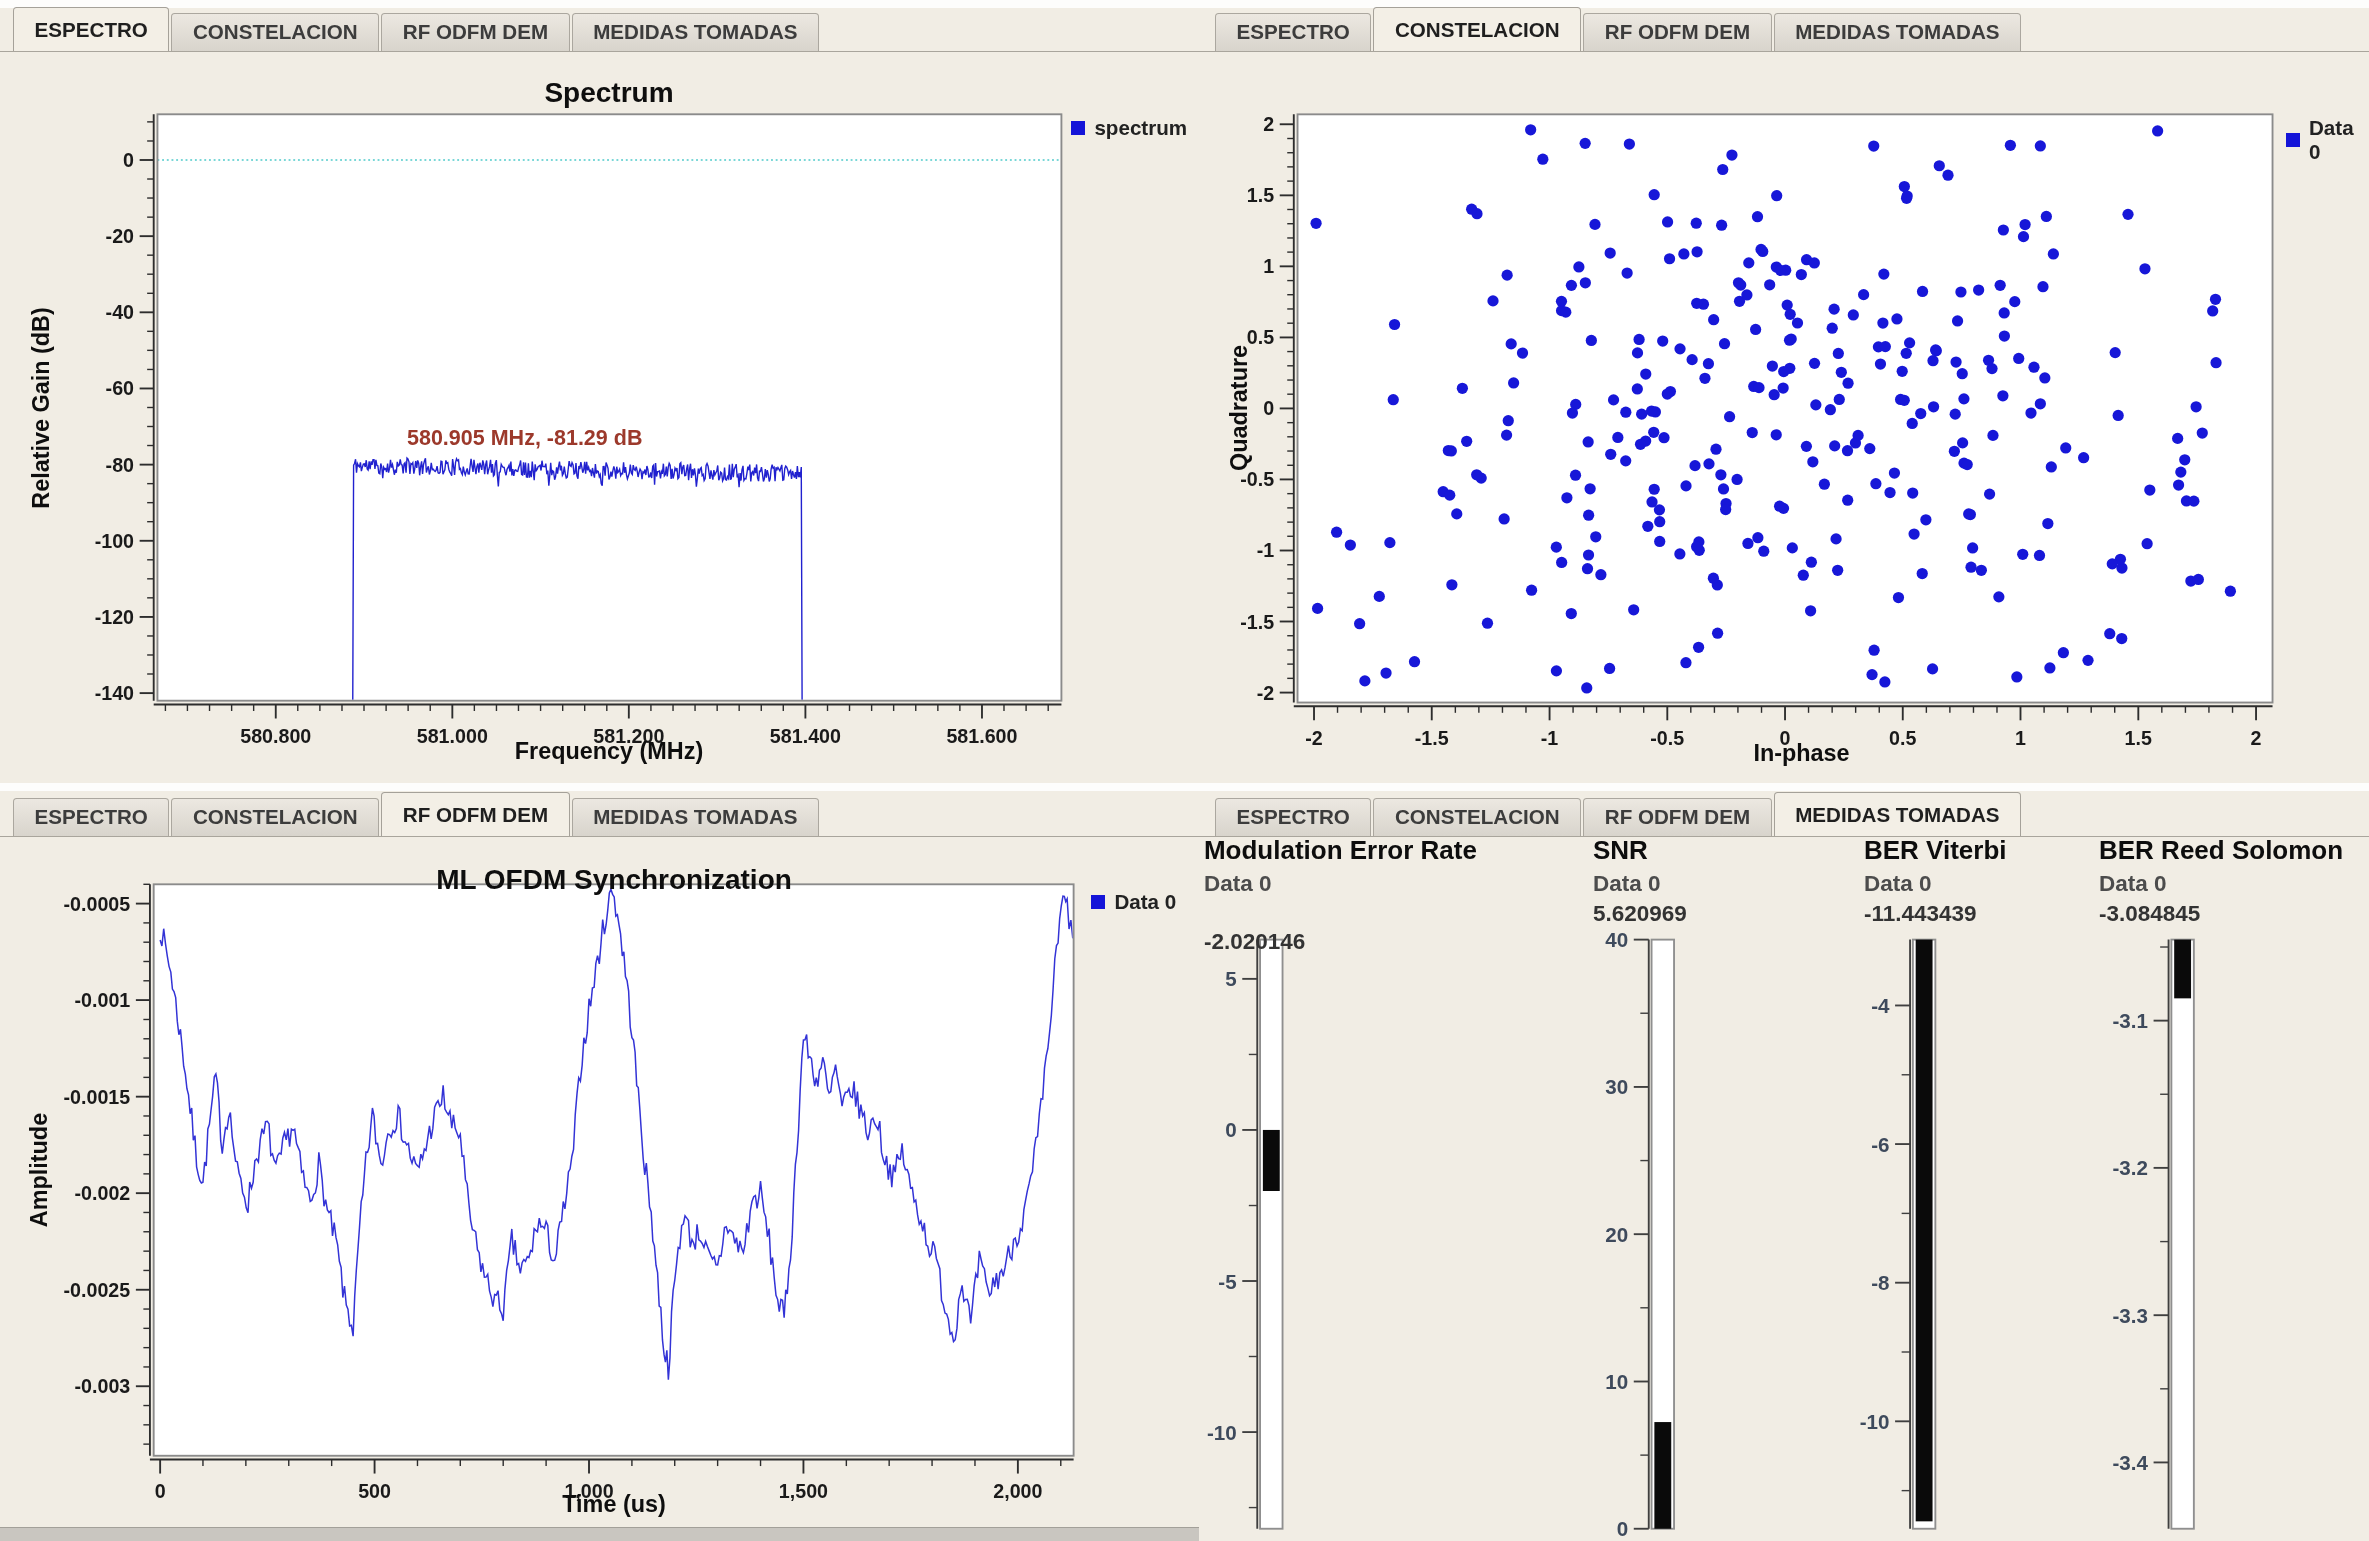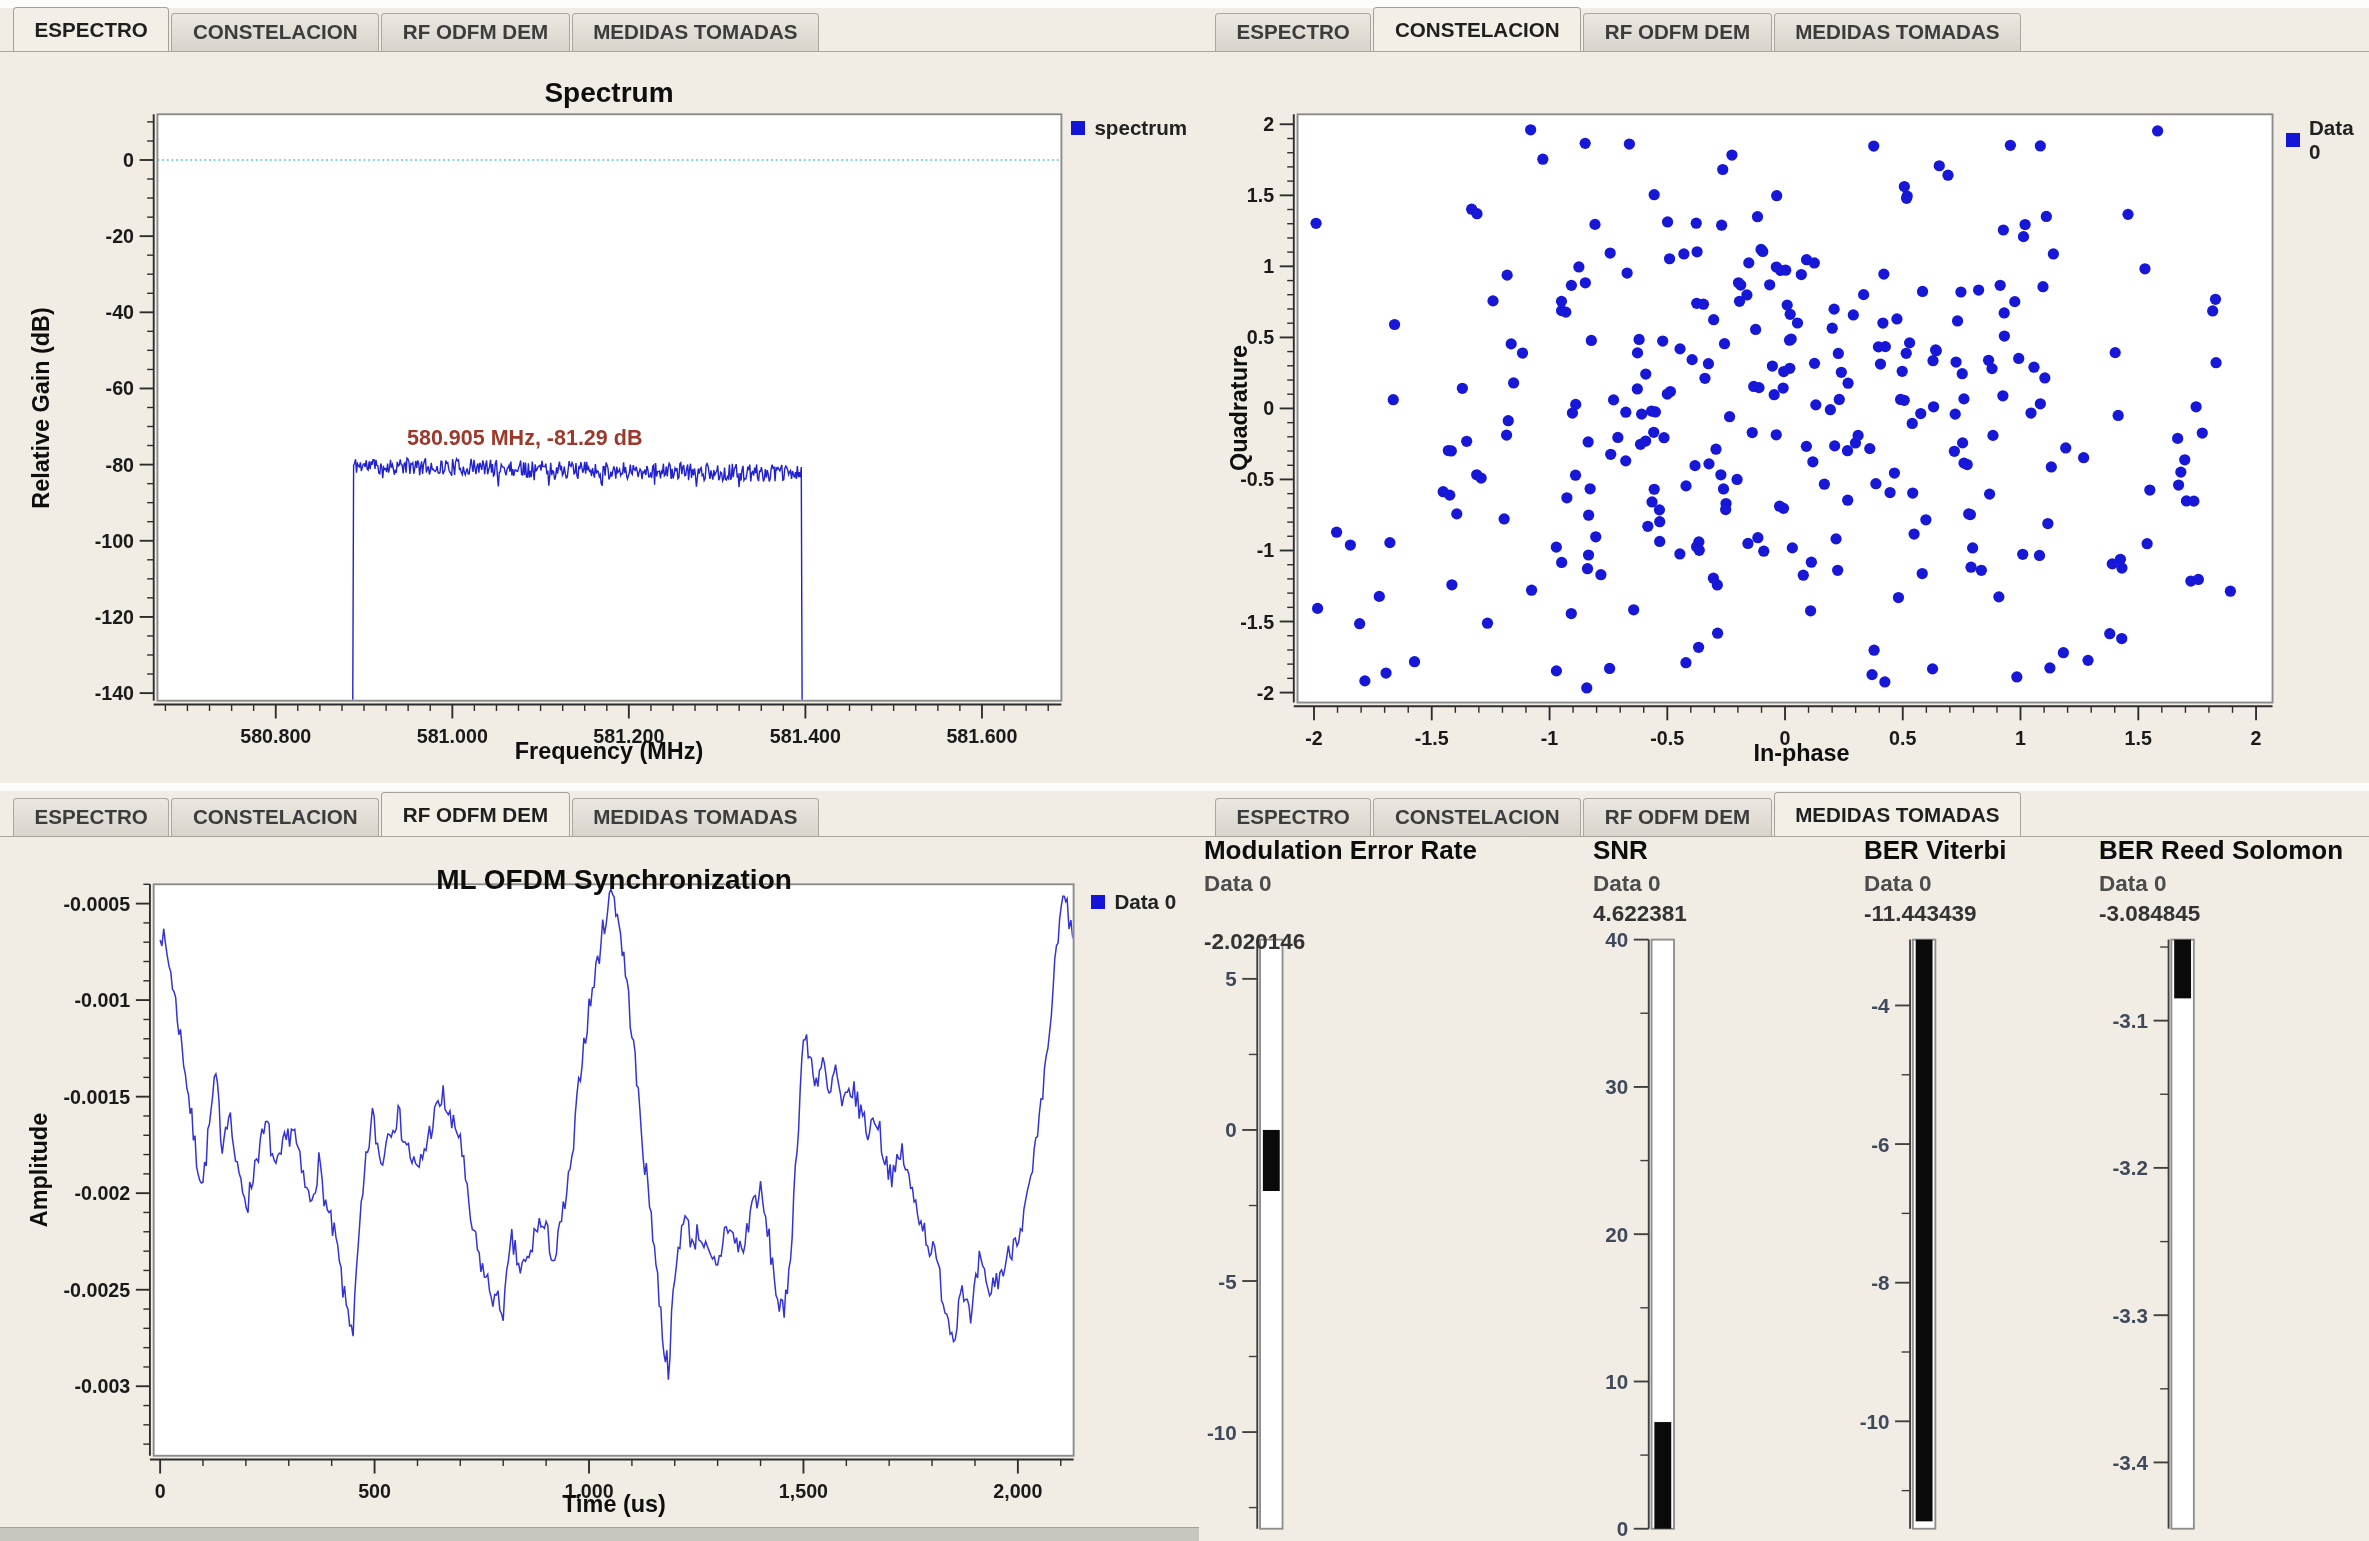--- a/index.html
+++ b/index.html
@@ -755,21 +755,21 @@
         <button class="tab">CONSTELACION</button>
         <button class="tab">RF ODFM DEM</button>
         <button class="tab active">MEDIDAS TOMADAS</button>
       </div>
     <div id="gauge-headers">
         <div class="gtitle" style="left: 1.9px; top: 50px;">Modulation Error Rate</div>
         <div class="gseries" style="left: 1.9px; top: 86px;">Data 0</div>
         <div class="gvalue" style="left: 1.9px; top: 116px; margin-top: 28px;">-2.020146</div>
         <div class="gtitle" style="left: 391px; top: 50px;">SNR</div>
         <div class="gseries" style="left: 391px; top: 86px;">Data 0</div>
-        <div class="gvalue" style="left: 391px; top: 116px;">4.622381</div>
+        <div class="gvalue" style="left: 391px; top: 116px;">5.620969</div>
         <div class="gtitle" style="left: 662px; top: 50px;">BER Viterbi</div>
         <div class="gseries" style="left: 662px; top: 86px;">Data 0</div>
         <div class="gvalue" style="left: 662px; top: 116px;">-11.443439</div>
         <div class="gtitle" style="left: 897px; top: 50px;">BER Reed Solomon</div>
         <div class="gseries" style="left: 897px; top: 86px;">Data 0</div>
         <div class="gvalue" style="left: 897px; top: 116px;">-3.084845</div>
       </div>
   </div>
 
   <div class="bottombar"></div>

